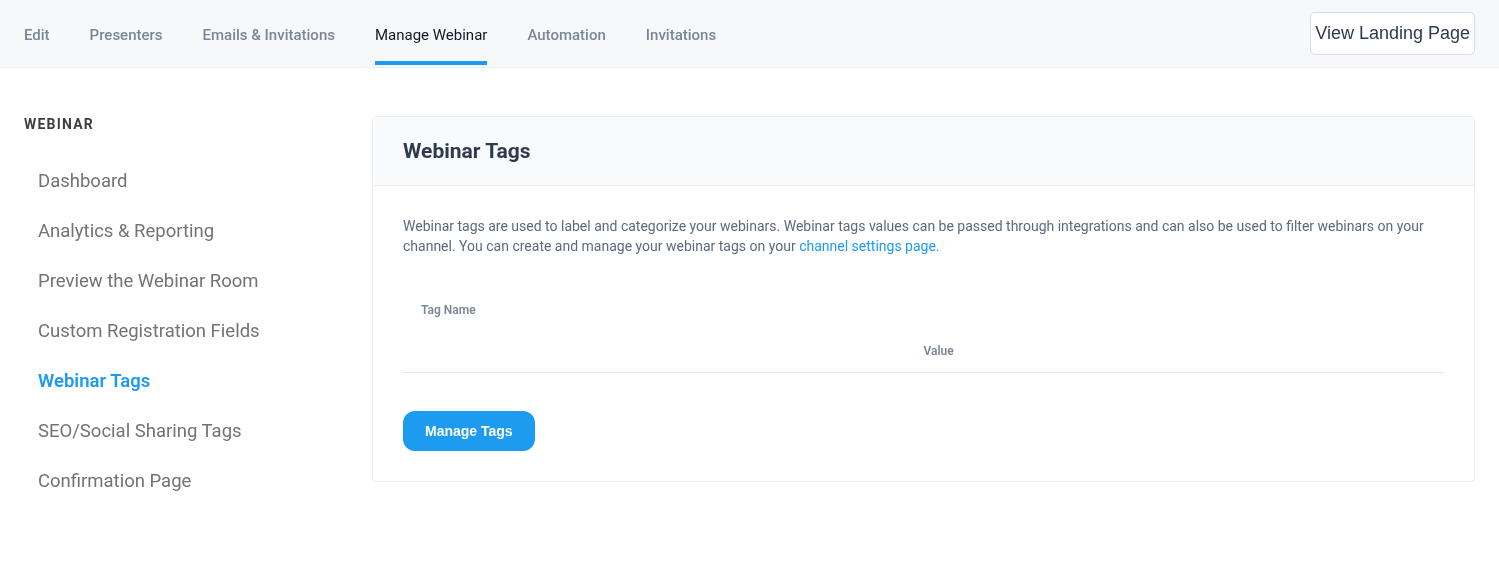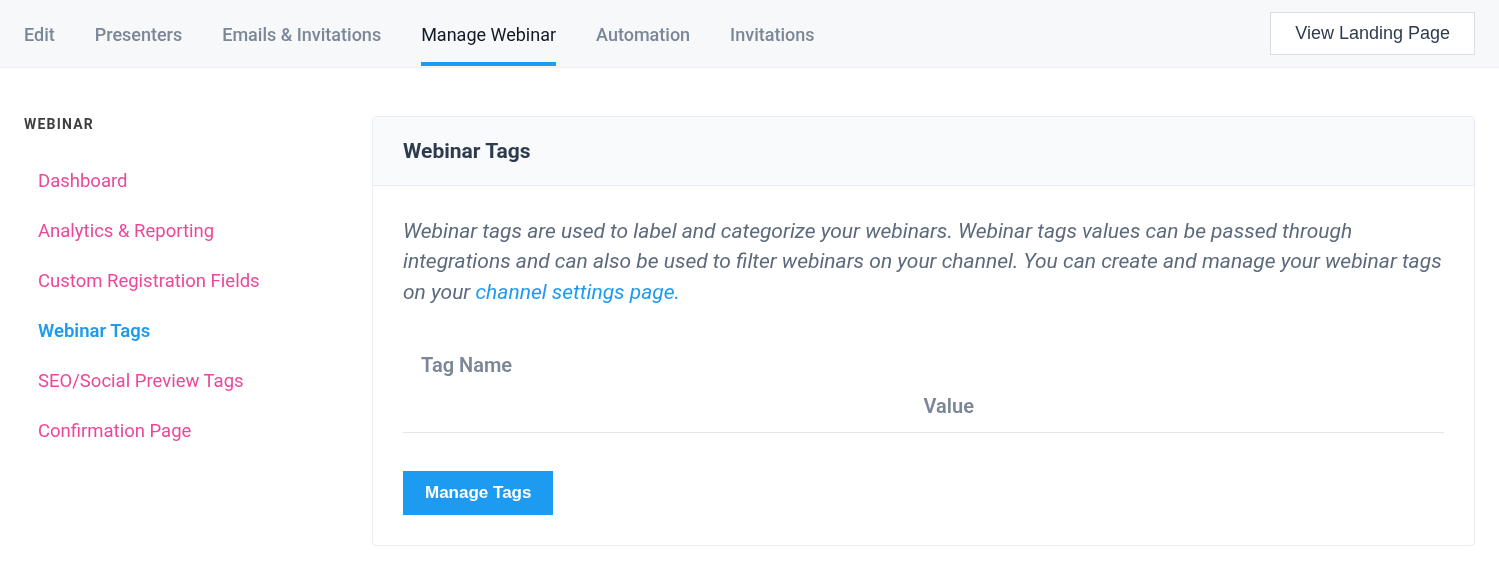--- a/index.html
+++ b/index.html
@@ -16,21 +16,21 @@
     padding: 0 24px;
     height: 68px;
     border-bottom: 1px solid #eef0f3;
   }
   .tabs {
     display: flex;
     gap: 40px;
     flex: 1;
   }
   .tab {
-    font-size: 18px;
+    font-size: 15px;
     font-weight: 500;
     color: #7b8796;
     cursor: pointer;
     padding: 22px 0 20px 0;
     position: relative;
     white-space: nowrap;
   }
   .tab.active {
     color: #121826;
     font-weight: 400;
@@ -38,25 +38,25 @@
   .tab.active::after {
     content: "";
     position: absolute;
     left: 0; right: 0; bottom: -1px;
     height: 4px;
     background: #1d9bf0;
   }
   .view-btn {
     background: #fff;
     border: 1px solid #d9dee5;
-    border-radius: 0;
+    border-radius: 5px;
     color: #2e3b4e;
     font-size: 18px;
     font-weight: 500;
-    padding: 10px 24px;
+    padding: 10px 4px;
     cursor: pointer;
   }
   .content {
     display: flex;
     padding: 48px 24px 24px 24px;
     gap: 28px;
   }
   .sidebar {
     width: 320px;
     flex-shrink: 0;
@@ -64,21 +64,21 @@
   .sidebar-heading {
     font-size: 14px;
     font-weight: 700;
     letter-spacing: 1.2px;
     color: #404040;
     margin-bottom: 24px;
   }
   .sidebar-item {
     font-size: 18.5px;
     font-weight: 400;
-    color: #ec4899;
+    color: #737373;
     padding: 14px 0;
     cursor: pointer;
     white-space: nowrap;
     margin-left: 14px;
   }
   .sidebar-item.active {
     color: #1d9bf0;
     font-weight: 600;
   }
   .main {
@@ -96,48 +96,47 @@
   }
   .panel-header-title {
     font-size: 21px;
     font-weight: 700;
     color: #2e3b4e;
   }
   .panel-body {
     padding: 30px;
   }
   .description {
-    font-size: 21px;
+    font-size: 14px;
     line-height: 1.45;
     color: #5d6a7d;
-    font-style: italic;
   }
   .description a {
     color: #1d9bf0;
     text-decoration: none;
     cursor: pointer;
   }
   .table-head {
     display: flex;
     margin-top: 32px;
     padding: 14px 18px;
     border-bottom: 1px solid #e3e6eb;
-    font-size: 20px;
+    font-size: 12px;
     font-weight: 600;
     color: #7b8796;
   }
   .col-tag { flex: 1; }
   .col-value { flex: 1; margin-top: 41px; }
   .manage-btn {
     margin-top: 38px;
     background: #1d9bf0;
     color: #fff;
     border: none;
-    border-radius: 0;
-    font-size: 17px;
+    border-radius: 12px;
+    font-size: 14px;
     font-weight: 600;
     padding: 12px 22px;
     cursor: pointer;
   }
 </style>
 </head>
 <body>
 
 <div class="topbar">
   <div class="tabs">
@@ -150,23 +149,24 @@
   </div>
   <button class="view-btn">View Landing Page</button>
 </div>
 
 <div class="content">
 
   <aside class="sidebar">
     <div class="sidebar-heading">WEBINAR</div>
     <div class="sidebar-item">Dashboard</div>
     <div class="sidebar-item">Analytics &amp; Reporting</div>
+    <div class="sidebar-item">Preview the Webinar Room</div>
     <div class="sidebar-item">Custom Registration Fields</div>
     <div class="sidebar-item active">Webinar Tags</div>
-    <div class="sidebar-item">SEO/Social Preview Tags</div>
+    <div class="sidebar-item">SEO/Social Sharing Tags</div>
     <div class="sidebar-item">Confirmation Page</div>
   </aside>
 
   <main class="main">
     <div class="panel">
       <div class="panel-header">
         <div class="panel-header-title">Webinar Tags</div>
       </div>
       <div class="panel-body">
         <p class="description">

